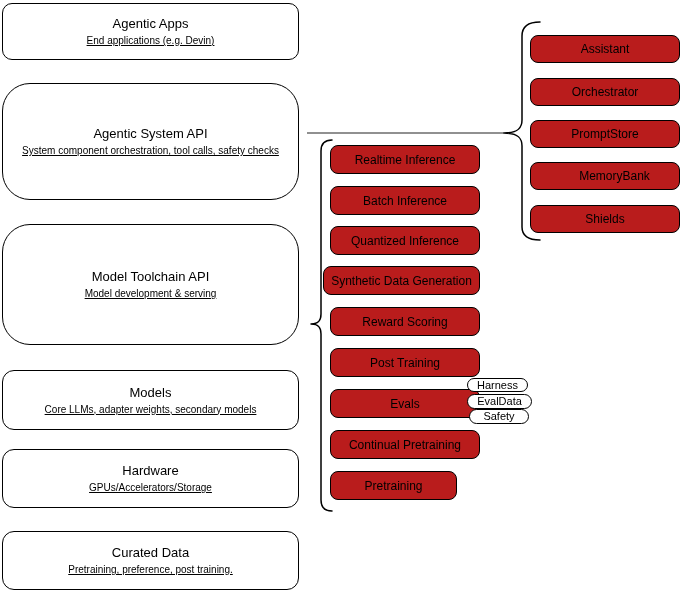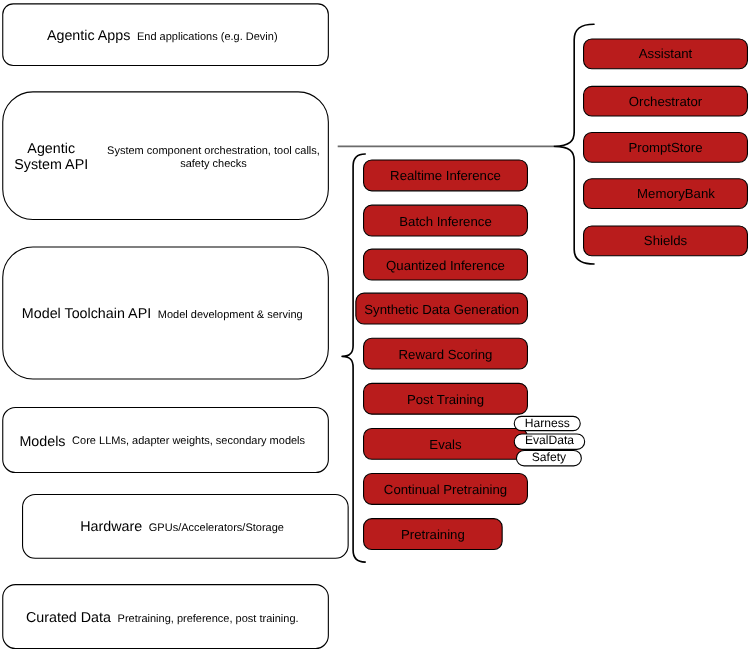--- a/index.html
+++ b/index.html
@@ -17,27 +17,27 @@
     left: 0; top: 0;
     width: 682px; height: 591px;
     pointer-events: none;
   }
   .node {
     position: absolute;
     background: #ffffff;
     border: 1.5px solid #000000;
     box-sizing: border-box;
     display: flex;
-    flex-direction: row;
+    flex-direction: column;
     align-items: center;
     justify-content: center;
     text-align: center;
   }
   .node .title { font-size: 13px; line-height: 15px; }
-  .node .subtitle { font-size: 10px; line-height: 12px; margin-top: 4px; padding: 0 6px; }
+  .node .subtitle { font-size: 10px; line-height: 12px; margin-top: 4px; padding: 0 6px; text-decoration: underline; }
   .r-sm { border-radius: 10px; }
   .r-md { border-radius: 12px; }
   .r-lg { border-radius: 28px; }
   .svc {
     position: absolute;
     background: #b91c1c;
     border: 1.5px solid #000000;
     border-radius: 8px;
     box-sizing: border-box;
     display: flex;
@@ -85,21 +85,21 @@
   <div class="node r-lg" style="left:2px; top:224px; width:297px; height:121px;">
     <div class="title">Model Toolchain API</div>
     <div class="subtitle">Model development &amp; serving</div>
   </div>
 
   <div class="node r-md" style="left:2px; top:370px; width:297px; height:60px;">
     <div class="title">Models</div>
     <div class="subtitle">Core LLMs, adapter weights, secondary models</div>
   </div>
 
-  <div class="node r-md" style="left:20px; top:449px; width:297px; height:59px;">
+  <div class="node r-md" style="left:2px; top:449px; width:297px; height:59px;">
     <div class="title">Hardware</div>
     <div class="subtitle">GPUs/Accelerators/Storage</div>
   </div>
 
   <div class="node r-md" style="left:2px; top:531px; width:297px; height:59px;">
     <div class="title">Curated Data</div>
     <div class="subtitle">Pretraining, preference, post training.</div>
   </div>
 
   <div class="svc" style="left:330px; top:145px; width:150px; height:29px;">Realtime Inference</div>

